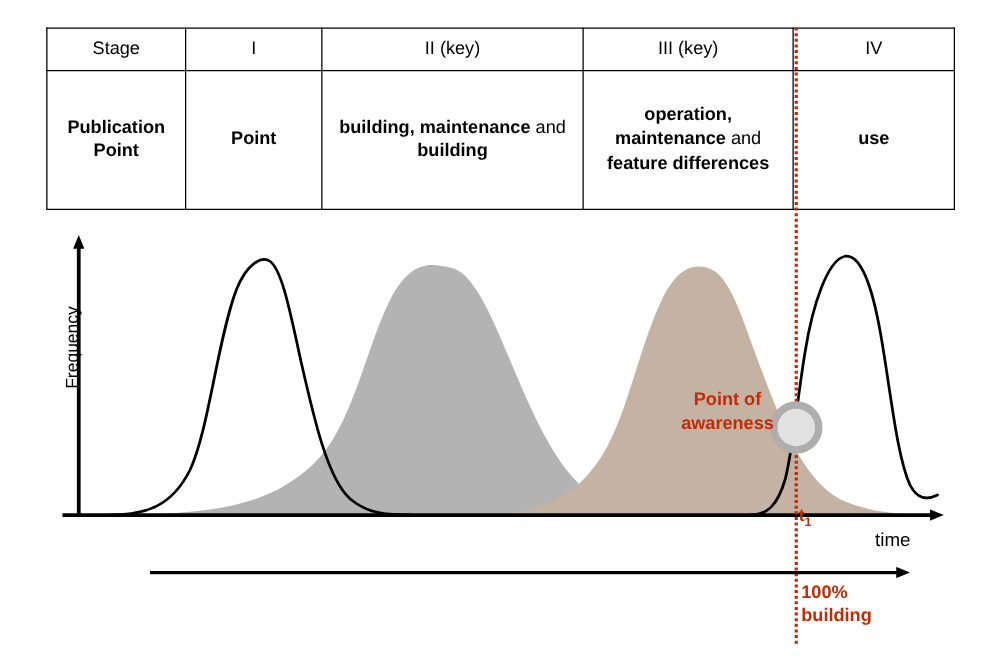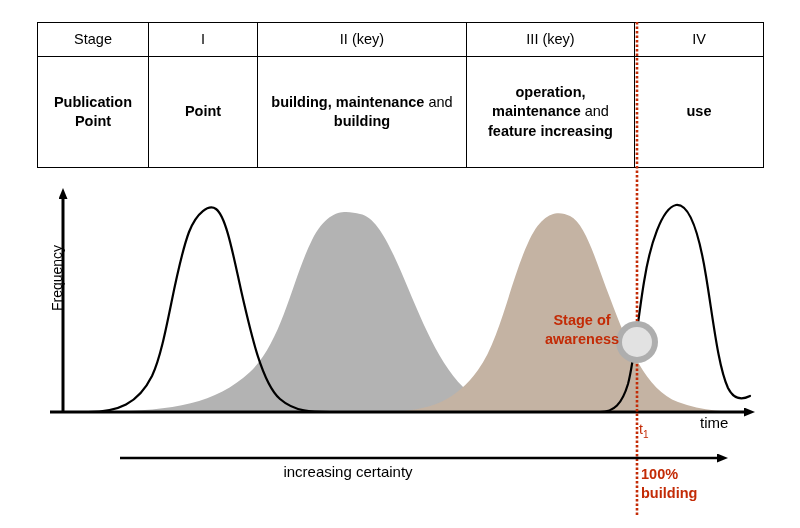--- a/index.html
+++ b/index.html
@@ -64,28 +64,28 @@
 
   #ylabel{
     left:-3px; top:270px;
     width:120px;
     text-align:center;
     font-size:14px;
     transform:rotate(-90deg);
     transform-origin:50% 50%;
   }
   #xlabel{
-    left:700px; top:414px;
+    left:700px; top:424px;
     font-size:15px;
   }
   #t1label{
-    left:639px; top:421px;
+    left:639px; top:404px;
     font-size:14px;
     color:#c32b06;
-    font-weight:400;
+    font-weight:700;
   }
   #t1label sub{font-size:10px;}
   #pointstab{
     left:534px; top:311px;
     font-size:14.5px;
     font-weight:700;
     color:#c32b06;
     line-height:1.28;
     white-space:normal;
     width:96px;
@@ -132,21 +132,21 @@
           <span>Publication</span><br>
           <span>Point</span>
         </td>
         <td>
           <span>Point</span>
         </td>
         <td>
           <span>building, maintenance</span><span class="reg"> and </span><span>building</span>
         </td>
         <td>
-          <span>operation, maintenance</span><span class="reg"> and </span><span>feature increasing</span>
+          <span>operation, maintenance</span><span class="reg"> and </span><span>feature differences</span>
         </td>
         <td>
           <span>use</span>
         </td>
       </tr>
     </tbody>
   </table>
 
   <svg class="chart" viewBox="0 0 800 528">
     <defs>
@@ -205,24 +205,23 @@
 
     <path d="M 120,458 L 718,458" stroke="#000" stroke-width="2.6" fill="none" marker-end="url(#arrowEnd)"></path>
   </svg>
 
   <div class="lbl" id="ylabel">Frequency</div>
   <div class="lbl" id="xlabel">time</div>
 
   <div class="lbl" id="t1label"><span>t</span><sub>1</sub></div>
 
   <div class="lbl" id="pointstab">
-    <span>Stage of</span><br>
+    <span>Point of</span><br>
     <span>awareness</span>
   </div>
 
-  <div class="lbl" id="certainty">increasing certainty</div>
 
   <div class="lbl" id="pctcertain">
     <span>100%</span><br>
     <span>building</span>
   </div>
 
 </div>
 
 </body></html>

